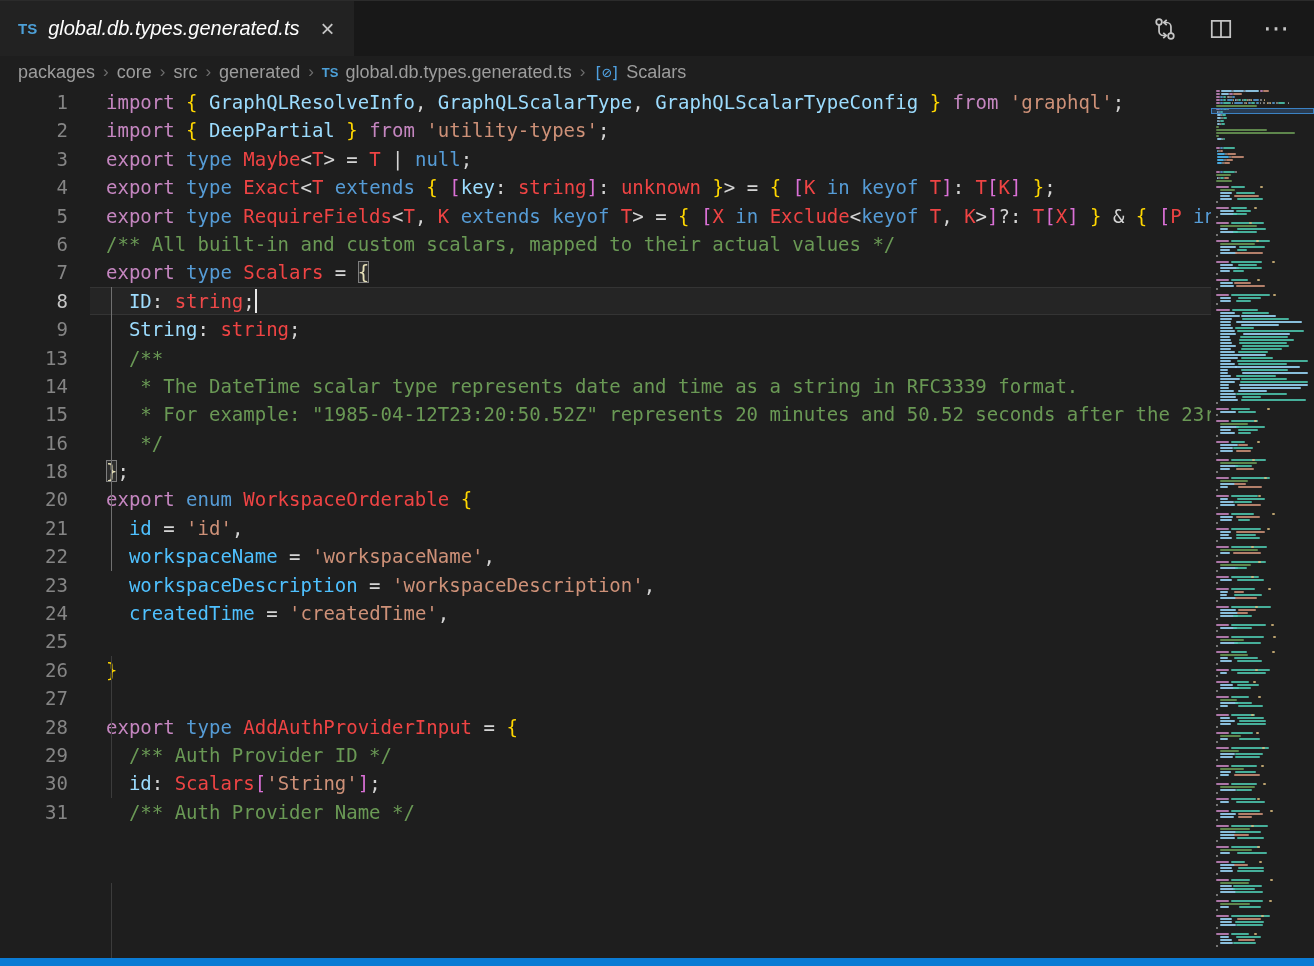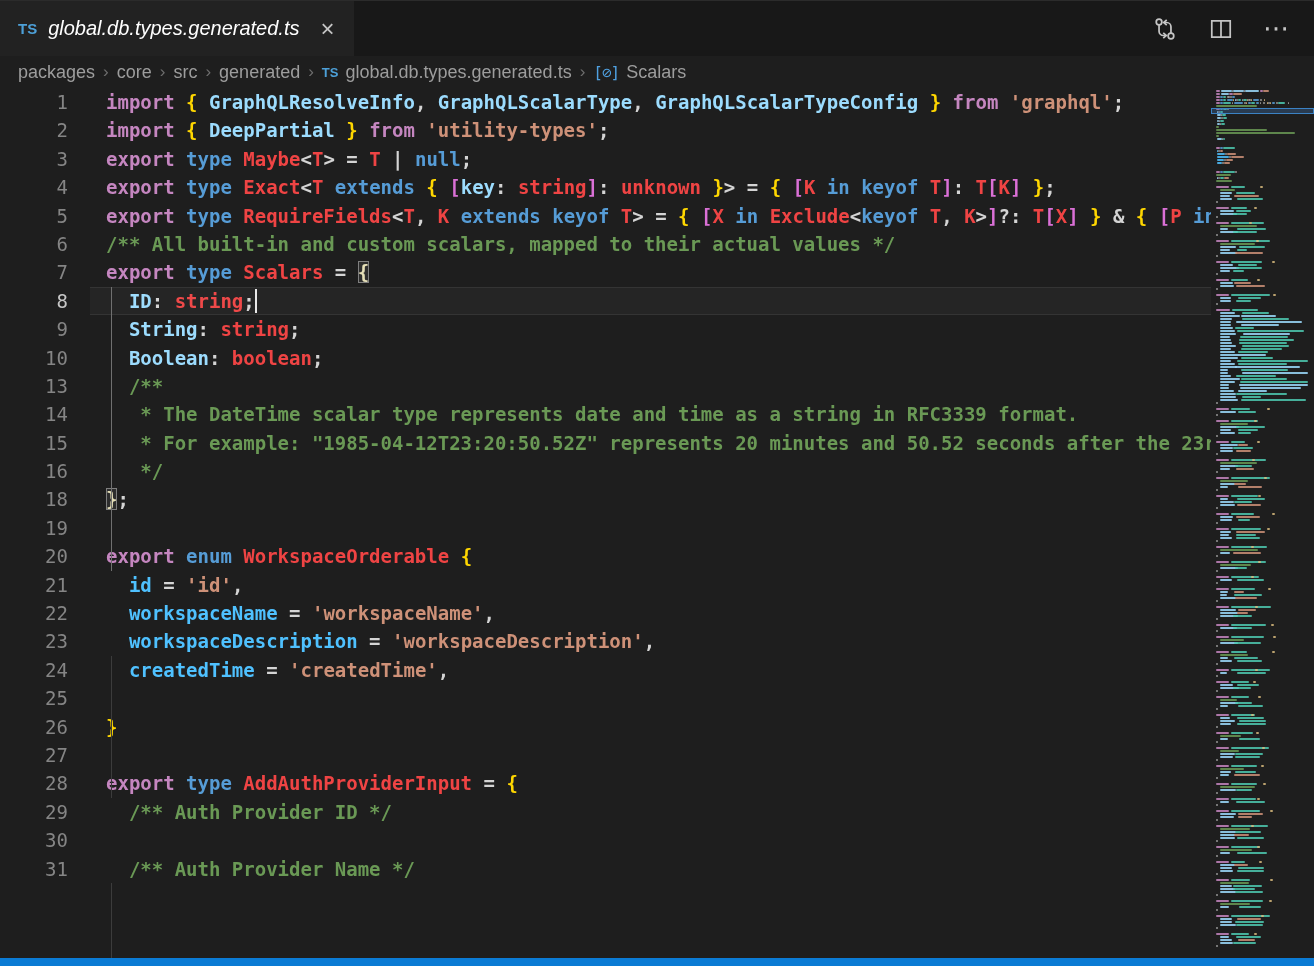--- a/index.html
+++ b/index.html
@@ -23,21 +23,21 @@
   .bc-sep { color:#6e6e6e; margin:0 8px; font-size:17px; }
   .bc-ts { color:#4da0d8; font-weight:bold; font-size:13px; }
   .bc-sym { color:#4fa0e0; font-size:16px; font-family:"DejaVu Sans Mono", monospace; letter-spacing:-1px; }
 
   
   .editor { position:absolute; top:88px; left:0; right:0; bottom:0; background:#1e1e1e; }
   .code-area { position:absolute; top:0; left:0; right:103px; bottom:0; overflow:hidden; }
   .row { height:28.4px; line-height:28.4px; display:flex; font-family:"DejaVu Sans Mono", monospace; font-size:19px; white-space:pre; }
   .ln { flex:none; width:68px; text-align:right; color:#858585; user-select:none; }
   .ln.act { color:#c6c6c6; }
-  .code { flex:none; padding-left:38px; color:#d4d4d4;font-weight:bold; }
+  .code { flex:none; padding-left:38px; color:#d4d4d4; }
 
   .tk-k { color:#C586C0; } .tk-b { color:#569CD6; } .tk-t { color:#ef4444; }
   .tk-v { color:#9CDCFE; } .tk-e { color:#4FC1FF; } .tk-s { color:#CE9178; }
   .tk-c { color:#6A9955; } .tk-p { color:#D4D4D4; } .tk-g { color:#FFD700; }
   .tk-m { color:#DA70D6; }
   .tk-gx { color:#e6e0b8; outline:1px solid #7f7f7f; outline-offset:-1px; background:rgba(90,90,90,0.25); }
 
   .cur-line { position:absolute; left:90px; right:0; height:28.4px; background:rgba(255,255,255,0.03);
               border-top:1px solid rgba(255,255,255,0.07); border-bottom:1px solid rgba(255,255,255,0.07); pointer-events:none; }
   .cursor { position:absolute; width:2px; height:24px; background:#e8e8e8; pointer-events:none; }
@@ -117,38 +117,36 @@
       <div class="cur-line" style="top: 198.8px;"></div>
       <div class="row"><span class="ln">1</span><span class="code"><span class="tk-k">import </span><span class="tk-g">{</span><span class="tk-v"> GraphQLResolveInfo</span><span class="tk-p">, </span><span class="tk-v">GraphQLScalarType</span><span class="tk-p">, </span><span class="tk-v">GraphQLScalarTypeConfig </span><span class="tk-g">}</span><span class="tk-k"> from </span><span class="tk-s">'graphql'</span><span class="tk-p">;</span></span></div>
       <div class="row"><span class="ln">2</span><span class="code"><span class="tk-k">import </span><span class="tk-g">{</span><span class="tk-v"> DeepPartial </span><span class="tk-g">}</span><span class="tk-k"> from </span><span class="tk-s">'utility-types'</span><span class="tk-p">;</span></span></div>
       <div class="row"><span class="ln">3</span><span class="code"><span class="tk-k">export </span><span class="tk-b">type </span><span class="tk-t">Maybe</span><span class="tk-p">&lt;</span><span class="tk-t">T</span><span class="tk-p">&gt; = </span><span class="tk-t">T</span><span class="tk-p"> | </span><span class="tk-b">null</span><span class="tk-p">;</span></span></div>
       <div class="row"><span class="ln">4</span><span class="code"><span class="tk-k">export </span><span class="tk-b">type </span><span class="tk-t">Exact</span><span class="tk-p">&lt;</span><span class="tk-t">T</span><span class="tk-b"> extends </span><span class="tk-g">{ </span><span class="tk-m">[</span><span class="tk-v">key</span><span class="tk-p">: </span><span class="tk-t">string</span><span class="tk-m">]</span><span class="tk-p">: </span><span class="tk-t">unknown</span><span class="tk-g"> }</span><span class="tk-p">&gt; = </span><span class="tk-g">{ </span><span class="tk-m">[</span><span class="tk-t">K</span><span class="tk-b"> in keyof </span><span class="tk-t">T</span><span class="tk-m">]</span><span class="tk-p">: </span><span class="tk-t">T</span><span class="tk-m">[</span><span class="tk-t">K</span><span class="tk-m">]</span><span class="tk-g"> }</span><span class="tk-p">;</span></span></div>
       <div class="row"><span class="ln">5</span><span class="code"><span class="tk-k">export </span><span class="tk-b">type </span><span class="tk-t">RequireFields</span><span class="tk-p">&lt;</span><span class="tk-t">T</span><span class="tk-p">, </span><span class="tk-t">K</span><span class="tk-b"> extends keyof </span><span class="tk-t">T</span><span class="tk-p">&gt; = </span><span class="tk-g">{ </span><span class="tk-m">[</span><span class="tk-t">X</span><span class="tk-b"> in </span><span class="tk-t">Exclude</span><span class="tk-p">&lt;</span><span class="tk-b">keyof </span><span class="tk-t">T</span><span class="tk-p">, </span><span class="tk-t">K</span><span class="tk-p">&gt;</span><span class="tk-m">]</span><span class="tk-p">?: </span><span class="tk-t">T</span><span class="tk-m">[</span><span class="tk-t">X</span><span class="tk-m">]</span><span class="tk-g"> }</span><span class="tk-p"> &amp; </span><span class="tk-g">{ </span><span class="tk-m">[</span><span class="tk-t">P</span><span class="tk-b"> in </span></span></div>
       <div class="row"><span class="ln">6</span><span class="code"><span class="tk-c">/** All built-in and custom scalars, mapped to their actual values */</span></span></div>
       <div class="row"><span class="ln">7</span><span class="code"><span class="tk-k">export </span><span class="tk-b">type </span><span class="tk-t">Scalars</span><span class="tk-p"> = </span><span class="tk-gx">{</span></span></div>
       <div class="row"><span class="ln act">8</span><span class="code"><span class="tk-p">  </span><span class="tk-v">ID</span><span class="tk-p">: </span><span class="tk-t">string</span><span class="tk-p">;</span></span></div>
       <div class="row"><span class="ln">9</span><span class="code"><span class="tk-p">  </span><span class="tk-v">String</span><span class="tk-p">: </span><span class="tk-t">string</span><span class="tk-p">;</span></span></div>
-      <div class="row"><span class="ln">10</span><span class="code"><span class="tk-p">  </span><span class="tk-v">Boolean</span><span class="tk-p">: </span><span class="tk-t">boolean</span><span class="tk-p">;</span></span></div>
       <div class="row"><span class="ln">13</span><span class="code"><span class="tk-c">  /**</span></span></div>
       <div class="row"><span class="ln">14</span><span class="code"><span class="tk-c">   * The DateTime scalar type represents date and time as a string in RFC3339 format.</span></span></div>
       <div class="row"><span class="ln">15</span><span class="code"><span class="tk-c">   * For example: "1985-04-12T23:20:50.52Z" represents 20 minutes and 50.52 seconds after the 23rd hour of April 12th, 1985 in UTC.</span></span></div>
       <div class="row"><span class="ln">16</span><span class="code"><span class="tk-c">   */</span></span></div>
       <div class="row"><span class="ln">18</span><span class="code"><span class="tk-gx">}</span><span class="tk-p">;</span></span></div>
-      <div class="row"><span class="ln">19</span><span class="code"></span></div>
       <div class="row"><span class="ln">20</span><span class="code"><span class="tk-k">export </span><span class="tk-b">enum </span><span class="tk-t">WorkspaceOrderable </span><span class="tk-g">{</span></span></div>
       <div class="row"><span class="ln">21</span><span class="code"><span class="tk-p">  </span><span class="tk-e">id</span><span class="tk-p"> = </span><span class="tk-s">'id'</span><span class="tk-p">,</span></span></div>
       <div class="row"><span class="ln">22</span><span class="code"><span class="tk-p">  </span><span class="tk-e">workspaceName</span><span class="tk-p"> = </span><span class="tk-s">'workspaceName'</span><span class="tk-p">,</span></span></div>
       <div class="row"><span class="ln">23</span><span class="code"><span class="tk-p">  </span><span class="tk-e">workspaceDescription</span><span class="tk-p"> = </span><span class="tk-s">'workspaceDescription'</span><span class="tk-p">,</span></span></div>
       <div class="row"><span class="ln">24</span><span class="code"><span class="tk-p">  </span><span class="tk-e">createdTime</span><span class="tk-p"> = </span><span class="tk-s">'createdTime'</span><span class="tk-p">,</span></span></div>
       <div class="row"><span class="ln">25</span></div>
       <div class="row"><span class="ln">26</span><span class="code"><span class="tk-g">}</span></span></div>
       <div class="row"><span class="ln">27</span><span class="code"></span></div>
       <div class="row"><span class="ln">28</span><span class="code"><span class="tk-k">export </span><span class="tk-b">type </span><span class="tk-t">AddAuthProviderInput</span><span class="tk-p"> = </span><span class="tk-g">{</span></span></div>
       <div class="row"><span class="ln">29</span><span class="code"><span class="tk-c">  /** Auth Provider ID */</span></span></div>
-      <div class="row"><span class="ln">30</span></div>
+      <div class="row"><span class="ln">30</span><span class="code"><span class="tk-p">  </span><span class="tk-v">id</span><span class="tk-p">: </span><span class="tk-t">Scalars</span><span class="tk-m">[</span><span class="tk-s">'String'</span><span class="tk-m">]</span><span class="tk-p">;</span></span></div>
       <div class="row"><span class="ln">31</span><span class="code"><span class="tk-c">  /** Auth Provider Name */</span></span></div>
       <div class="guide active" style="left: 111px; top: 198.8px; height: 284px;"></div>
       <div class="guide" style="left: 111px; top: 568px; height: 142px;"></div>
       <div class="guide" style="left: 111px; top: 795.2px; height: 85.2px;"></div>
       <div class="cursor" style="left: 254.709px; top: 200.8px;"></div>
     </div>
   <div class="minimap">
       <div class="mmb" style="top: 2px; left: 5px; width: 4.2px; background: rgb(197, 134, 192);"></div>
       <div class="mmb" style="top: 2px; left: 9.8px; width: 11.4px; background: rgb(156, 220, 254);"></div>
       <div class="mmb" style="top: 2px; left: 21.2px; width: 1.2px; background: rgb(168, 168, 168);"></div>

